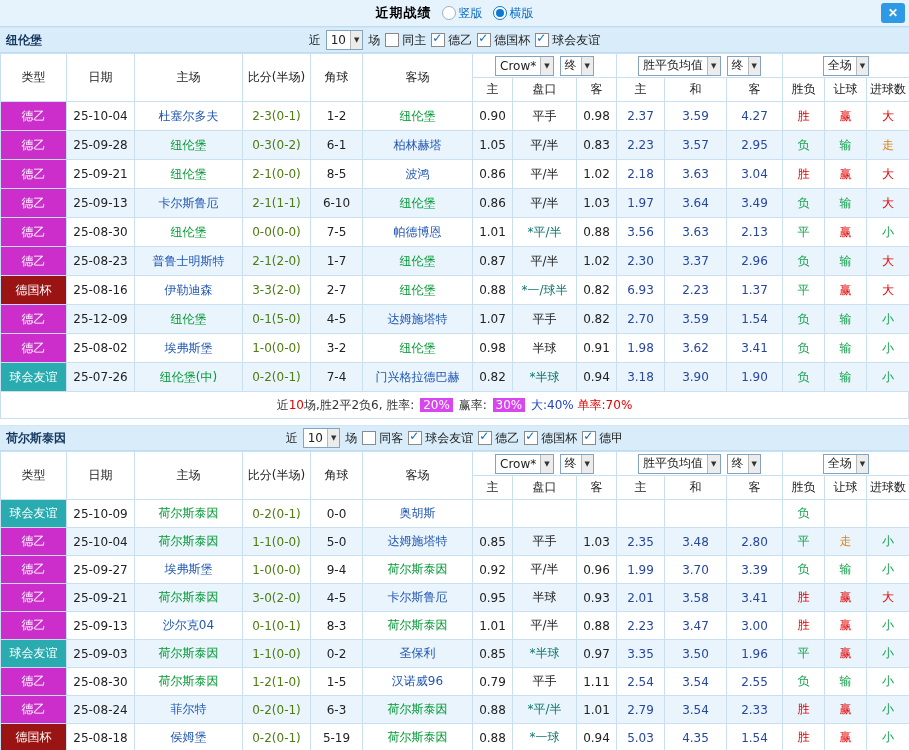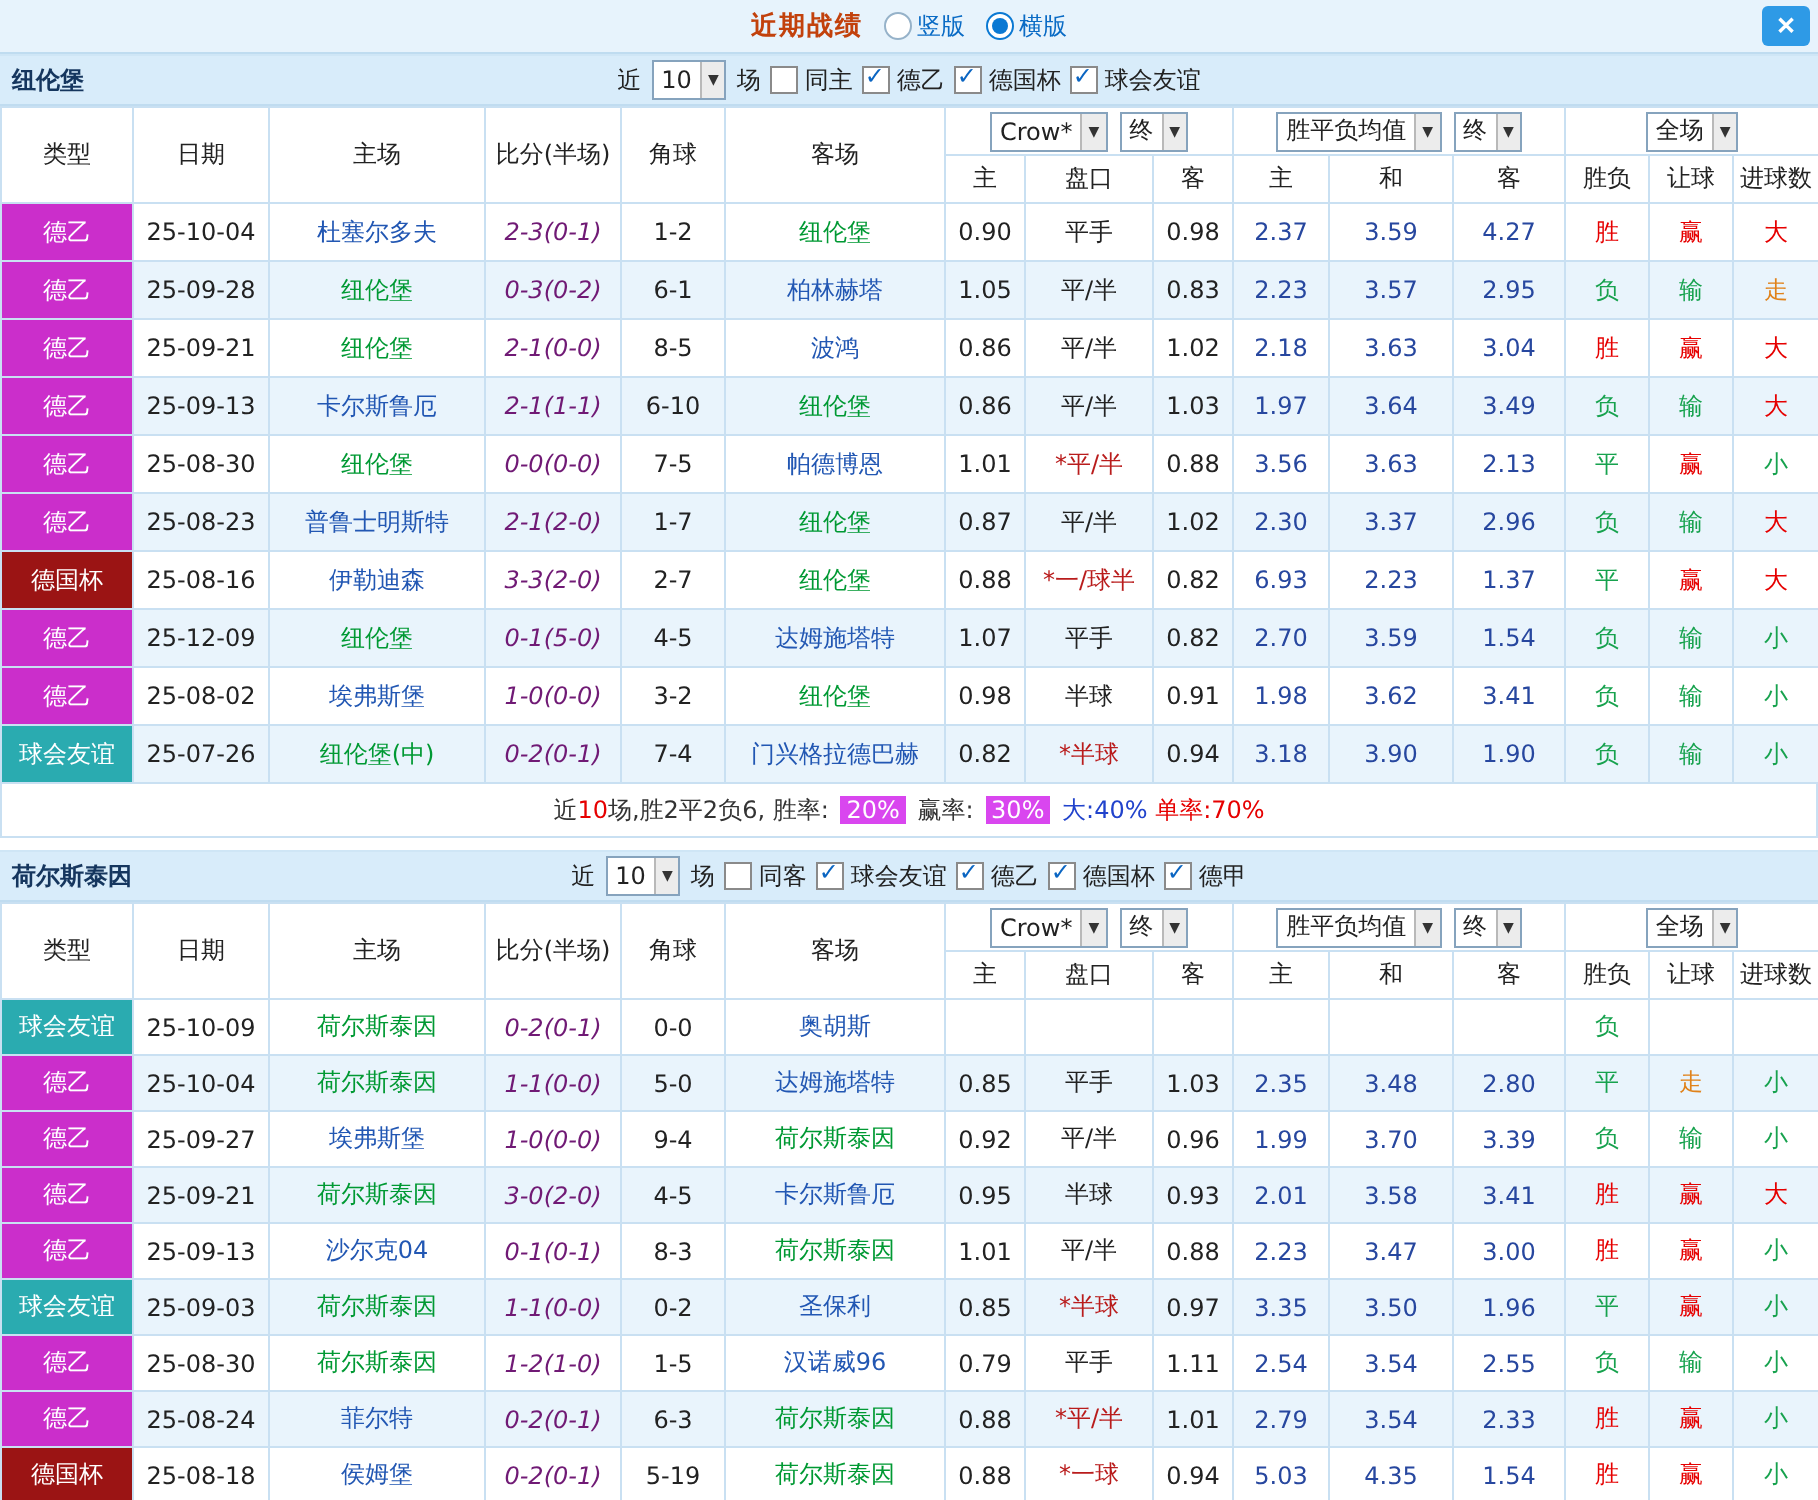--- a/index.html
+++ b/index.html
@@ -2,21 +2,21 @@
 <html><head>
 <meta charset="utf-8">
 <style>
   html,body{margin:0;padding:0;}
   body{width:909px;height:750px;overflow:hidden;background:#fff;
        font-family:"DejaVu Sans","Liberation Sans",sans-serif;font-size:12px;color:#222;}
 
   
   .titlebar{height:26px;background:#e7f3fc;border-bottom:1px solid #bfdcf0;
             display:flex;align-items:center;justify-content:center;position:relative;}
-  .title{color:#c2410c;font-weight:bold;font-size:13px;letter-spacing:1px;}
+  .title{color:#000000;font-weight:bold;font-size:13px;letter-spacing:1px;}
   .radio-item{display:inline-flex;align-items:center;gap:3px;margin-left:10px;color:#0a6bc5;cursor:pointer;}
   .radio{width:12px;height:12px;border:1px solid #96b2c9;border-radius:50%;background:#fff;position:relative;display:inline-block;}
   .radio.sel{border-color:#0b79d3;}
   .radio.sel::after{content:"";position:absolute;left:2px;top:2px;right:2px;bottom:2px;border-radius:50%;background:#0b79d3;}
   .close-btn{position:absolute;right:4px;top:3px;width:24px;height:20px;background:#2e9ae6;border:none;
              border-radius:3px;color:#fff;font-size:12px;font-weight:bold;cursor:pointer;line-height:20px;text-align:center;padding:0;}
 
   
   .section + .section{margin-top:6px;}
   .team-bar{height:24px;background:#d8ecfa;border-bottom:1px solid #c0dcf0;border-top:1px solid #cfe6f6;
@@ -37,22 +37,22 @@
   .grid th{height:23px;font-weight:normal;color:#222;background:#fff;}
   .grid td{height:28px;}
   .grid.t2 td{height:27px;}
   tr.alt td{background:#e9f4fc;}
   td.type{color:#fff;}
   td.type.type-dey2{background:#cb2ecb;}
   td.type.type-cup{background:#9b1414;}
   td.type.type-friendly{background:#2aabb0;}
   .team-link{color:#2257b3;cursor:pointer;}
   .team-link.focus{color:#009933;}
-  td.score{color:#701a75;font-style:italic;}
-  td.hc.red{color:#b91c1c;}
+  td.score{color:#4d7c0f;}
+  td.hc.red{color:#0f766e;}
   td.eu{color:#27479f;}
   td.res-red{color:#e60000;}
   td.res-green{color:#17a24e;}
   td.res-orange{color:#e0821a;}
   .group-sels{display:flex;align-items:center;justify-content:center;gap:6px;}
 
   
   .summary{height:26px;border:1px solid #c9e0f2;border-top:none;display:flex;align-items:center;
            justify-content:center;font-size:12px;}
   .seg-badge{background:#d946ef;color:#fff;padding:0 3px;margin:0 2px;}

